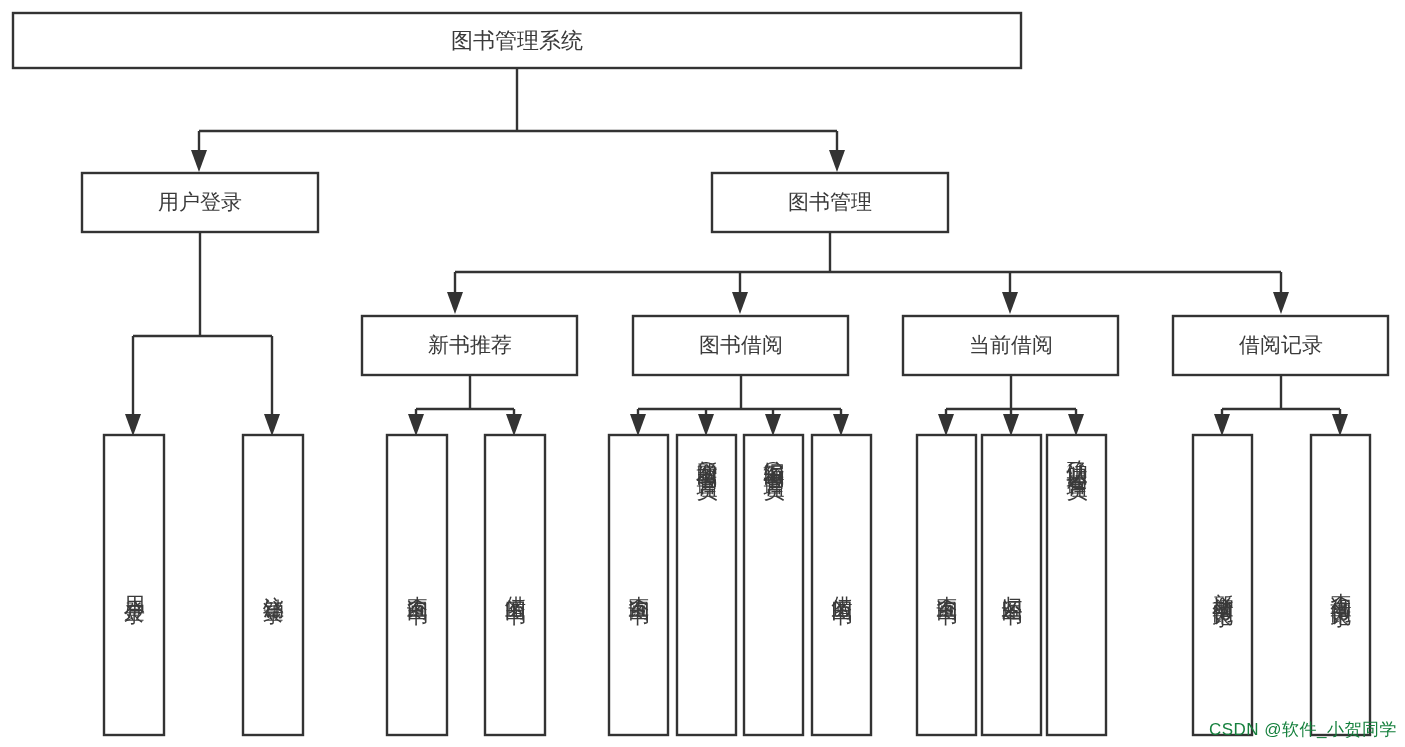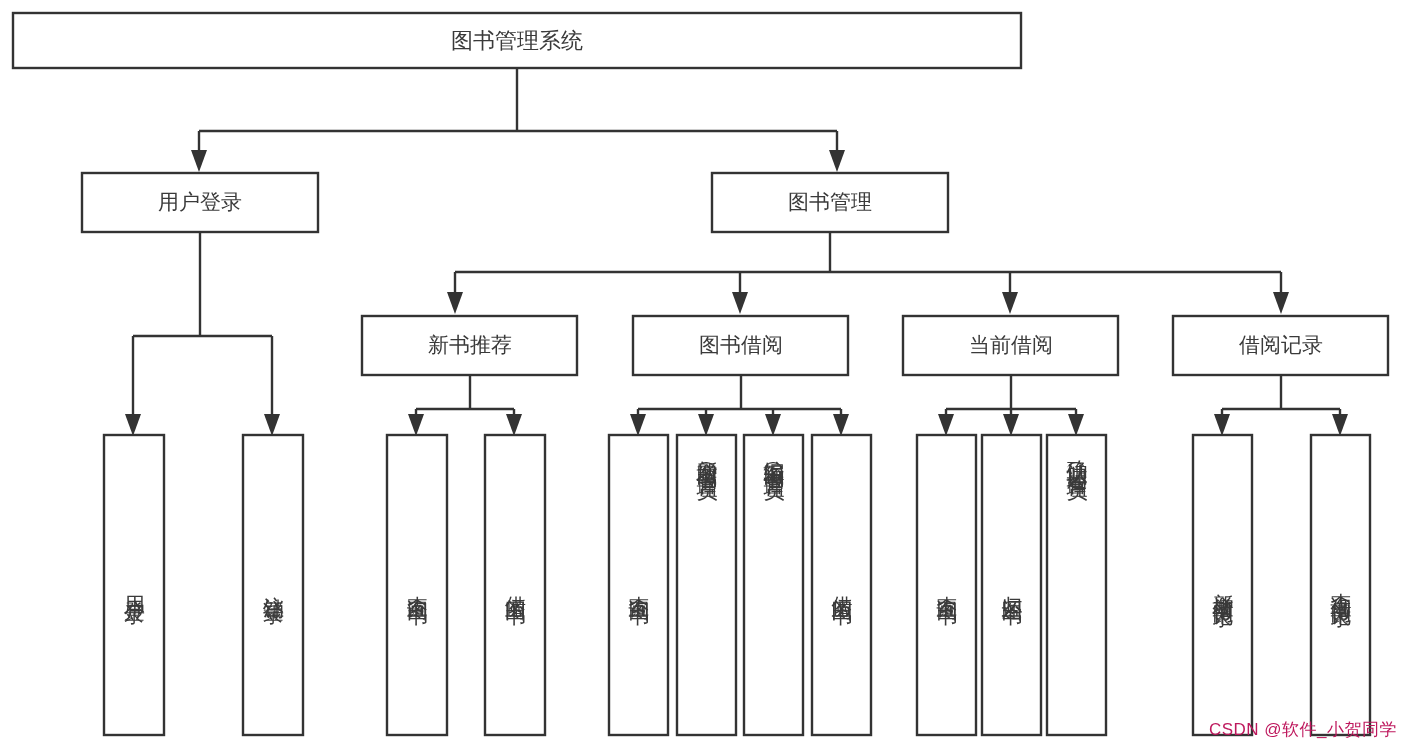--- a/index.html
+++ b/index.html
@@ -70,21 +70,21 @@
     letter-spacing: 3px;
     text-align: center;
     white-space: nowrap;
   }
   #watermark {
     position: absolute;
     right: 8px;
     bottom: 6px;
     font-family: "Liberation Sans", "DejaVu Sans", sans-serif;
     font-size: 17px;
-    color: #be185d;
+    color: #15803d;
     white-space: nowrap;
     letter-spacing: 0.5px;
   }
 </style>
 </head>
 <body>
 
 <div id="diagram-root">
 
   <svg id="flow-svg" viewBox="0 0 1405 747">

